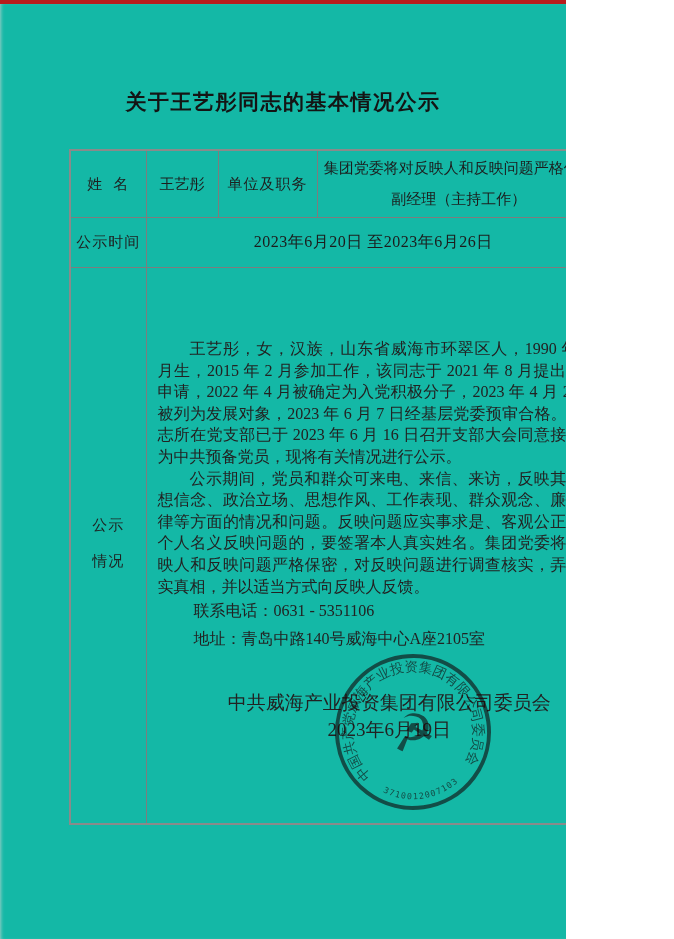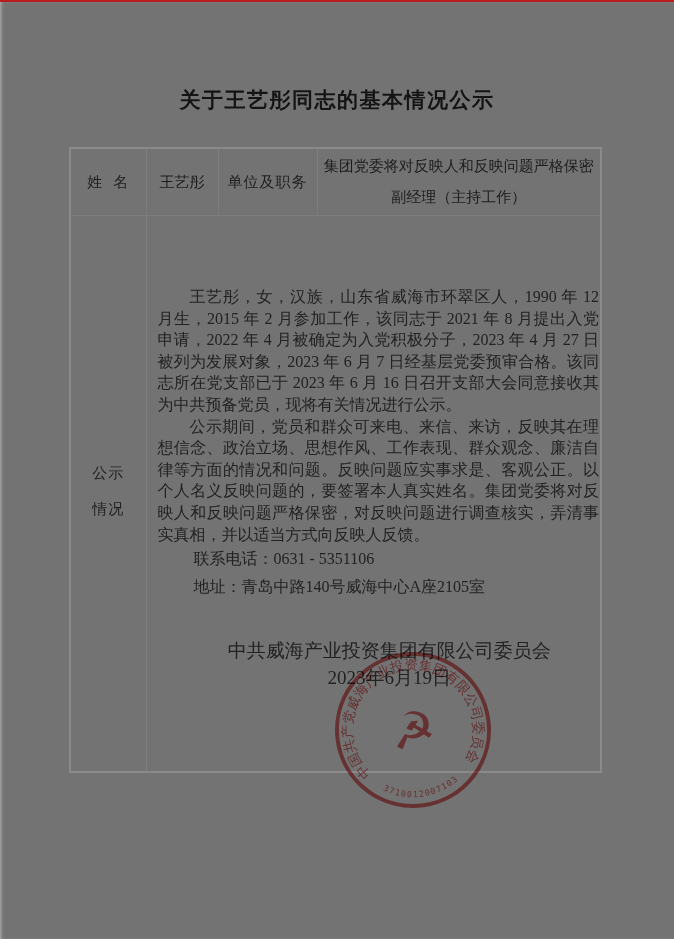--- a/index.html
+++ b/index.html
@@ -1,24 +1,24 @@
 <!DOCTYPE html>
 <html><head>
 <meta charset="utf-8">
 <style>
   * { margin:0; padding:0; box-sizing:border-box; }
   html,body { background:#ffffff; }
   body { font-family:"Liberation Serif", serif; color:#1c1c1c; }
 
   .page {
     position:relative;
-    width:674px; height:939px;
-    background:#737373;
+    width:566px; height:939px;
+    background:#14b8a6;
     overflow:hidden;
-    border-top:2px solid #b91c1c;
+    border-top:4px solid #b91c1c;
     box-shadow:inset 3px 0 4px -3px #d8d8d8;
   }
 
   .doc-title {
     position:absolute;
     top:84px; left:0;
     width:100%;
     text-align:center;
     font-family:"Liberation Sans", sans-serif;
     font-weight:bold;
@@ -118,20 +118,24 @@
     <tbody>
         <tr class="row-1">
       <td class="cell-label">姓  名</td>
       <td class="cell-value">王艺彤</td>
       <td class="cell-label">单位及职务</td>
       <td class="unit-value">
         <div>集团党委将对反映人和反映问题严格保密</div>
         <div>副经理（主持工作）</div>
       </td>
     </tr>
+    <tr class="row-2">
+      <td class="cell-label">公示时间</td>
+      <td class="time-value" colspan="3">2023年6月20日 至2023年6月26日</td>
+    </tr>
     <tr class="row-3">
       <td class="cell-label status-label">
         <div>公示</div>
         <div class="gap"></div>
         <div>情况</div>
       </td>
       <td class="status-cell" colspan="3">
         <div class="body-par">王艺彤，女，汉族，山东省威海市环翠区人，1990 年 12 月生，2015 年 2 月参加工作，该同志于 2021 年 8 月提出入党申请，2022 年 4 月被确定为入党积极分子，2023 年 4 月 27 日被列为发展对象，2023 年 6 月 7 日经基层党委预审合格。该同志所在党支部已于 2023 年 6 月 16 日召开支部大会同意接收其为中共预备党员，现将有关情况进行公示。</div>
         <div class="body-par">公示期间，党员和群众可来电、来信、来访，反映其在理想信念、政治立场、思想作风、工作表现、群众观念、廉洁自律等方面的情况和问题。反映问题应实事求是、客观公正。以个人名义反映问题的，要签署本人真实姓名。集团党委将对反映人和反映问题严格保密，对反映问题进行调查核实，弄清事实真相，并以适当方式向反映人反馈。</div>
         <div class="contact-block">

